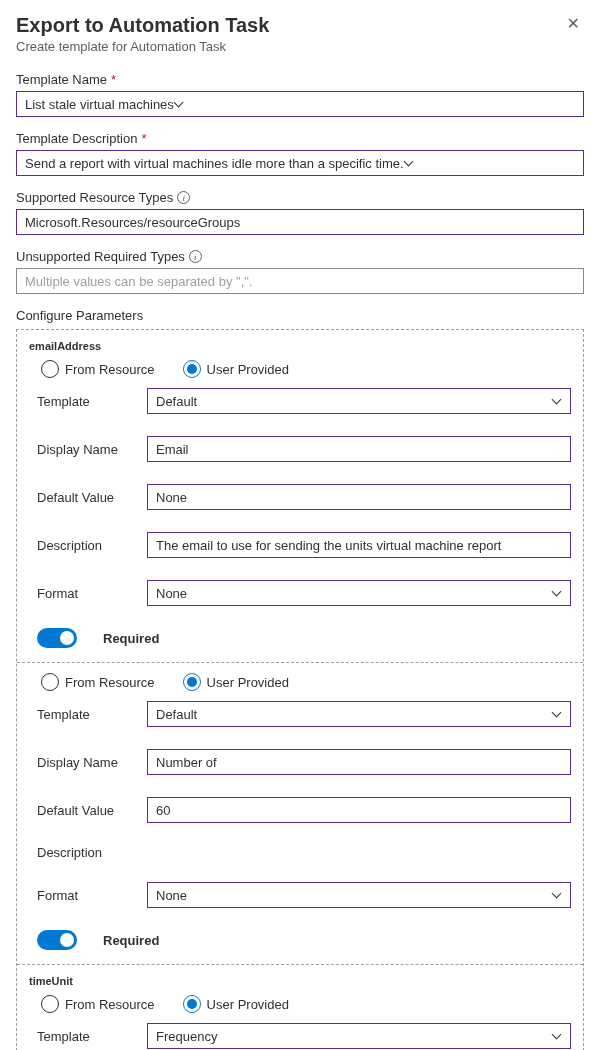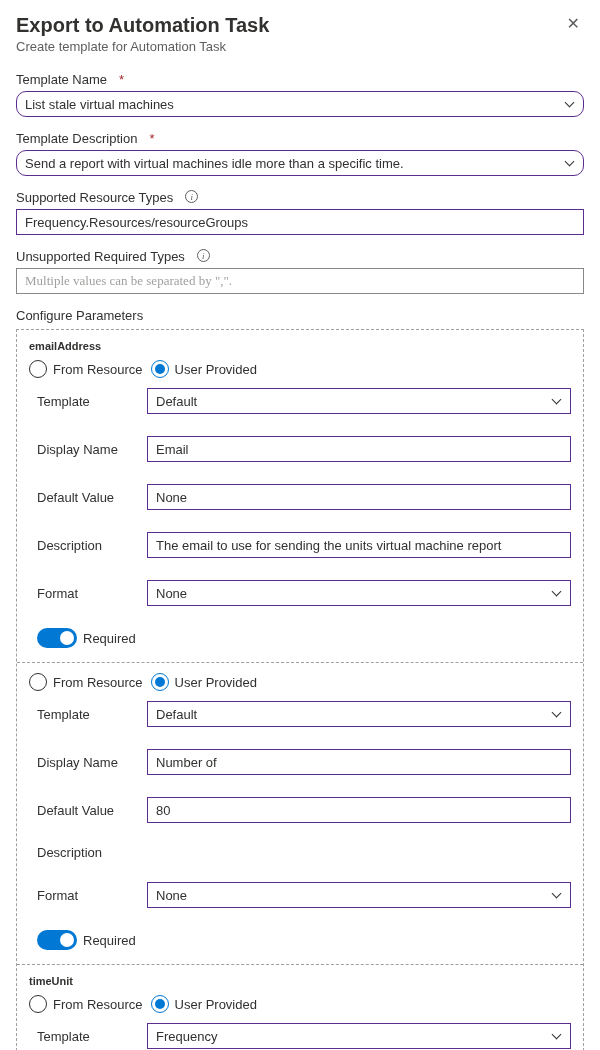--- a/index.html
+++ b/index.html
@@ -8,73 +8,73 @@
     font-size: 13px;
     color: #323130;
     background: #fff;
     width: 600px;
     padding: 14px 16px 16px 16px;
   }
   .header-row { display: flex; justify-content: space-between; align-items: flex-start; }
   .title { font-size: 20px; font-weight: 600; color: #323130; }
   .subtitle { font-size: 13px; color: #605e5c; margin-top: 2px; margin-bottom: 18px; }
   .close-x { font-size: 16px; color: #605e5c; cursor: pointer; line-height: 1; padding: 2px 4px; }
-  .field-label { font-size: 13px; color: #323130; margin-bottom: 4px; display: flex; align-items: flex-start; gap: 12px; }
+  .field-label { font-size: 13px; color: #323130; margin-bottom: 4px; display: flex; align-items: center; gap: 4px; }
   .req { color: #a4262c; }
   .info-icon {
     display: inline-flex; align-items: center; justify-content: center;
     width: 13px; height: 13px; border: 1px solid #605e5c; border-radius: 50%;
     font-size: 9px; color: #605e5c; font-style: italic; font-family: Georgia, serif;
   }
   .top-field { margin-bottom: 14px; }
   .select-box, .text-box {
     width: 100%; height: 26px; border: 1px solid #5c2d91; background: #fff;
     display: flex; align-items: center; padding: 0 8px; font-size: 13px; color: #323130;
   }
-  .select-box { justify-content: space-between; cursor: pointer; border-radius: 10px; }
-  .text-box.gray-border { border-color: #8a8886; font-family: Liberation Serif, serif; }
+  .select-box { cursor: pointer; }
+  .text-box.gray-border { border-color: #8a8886; }
   .text-box.placeholder { color: #a19f9d; }
   .chev {
     width: 10px; height: 10px; position: relative; flex: 0 0 auto;
   }
   .chev::before {
     content: ""; position: absolute; left: 1px; top: 0px;
     width: 6px; height: 6px; border-right: 1px solid #323130; border-bottom: 1px solid #323130;
     transform: rotate(45deg);
   }
   .section-label { font-size: 13px; color: #323130; margin-bottom: 6px; }
   .params-box {
     border: 1px dashed #a19f9d; margin-bottom: 14px;
   }
   .param-block {
     padding: 10px 12px 14px 12px;
     border-bottom: 1px dashed #a19f9d;
   }
   .param-block:last-child { border-bottom: none; }
   .param-name { font-weight: 600; font-size: 11px; margin-bottom: 8px; }
-  .radio-row { display: flex; align-items: center; gap: 8px; margin-left: 0; margin-bottom: 10px; }
+  .radio-row { display: flex; align-items: center; gap: 28px; margin-left: 12px; margin-bottom: 10px; }
   .radio-opt { display: flex; align-items: center; gap: 6px; cursor: pointer; }
   .radio {
     width: 18px; height: 18px; border-radius: 50%;
     display: inline-flex; align-items: center; justify-content: center;
   }
   .radio.off { border: 1px solid #323130; }
   .radio.on { border: 1px solid #0078d4; }
   .radio.on::after {
     content: ""; width: 10px; height: 10px; border-radius: 50%; background: #0078d4;
   }
   .form-row { display: flex; align-items: center; margin-left: 8px; margin-bottom: 22px; }
   .form-row .row-label { width: 110px; flex: 0 0 auto; font-size: 13px; color: #323130; }
   .form-row .row-control { flex: 1; }
   .row-select, .row-input {
     width: 100%; height: 26px; border: 1px solid #5c2d91; background: #fff;
     display: flex; align-items: center; padding: 8px 8px; font-size: 13px; color: #323130;
   }
   .row-select { justify-content: space-between; cursor: pointer; }
-  .toggle-row { display: flex; align-items: center; gap: 6px; margin-left: 8px; margin-top: 4px; }
+  .toggle-row { display: flex; align-items: center; gap: 26px; margin-left: 8px; margin-top: 4px; font-weight: bold; }
   .toggle {
     width: 40px; height: 20px; border-radius: 10px; background: #0078d4; position: relative; cursor: pointer;
   }
   .toggle::after {
     content: ""; position: absolute; right: 3px; top: 3px;
     width: 14px; height: 14px; border-radius: 50%; background: #fff;
   }
   .primary-btn {
     background: #0078d4; color: #fff; border: none; padding: 7px 2px;
     font-size: 13px; font-weight: 600; cursor: pointer;
@@ -114,21 +114,21 @@
     <span class="chev"></span>
   </div>
 </div>
 
 <div class="top-field">
   <div class="field-label">
     <span>Supported Resource Types</span>
     <span class="info-icon">i</span>
   </div>
   <div class="text-box">
-    <span>Frequency.Resources/resourceGroups</span>
+    <span>Microsoft.Resources/resourceGroups</span>
   </div>
 </div>
 
 <div class="top-field">
   <div class="field-label">
     <span>Unsupported Required Types</span>
     <span class="info-icon">i</span>
   </div>
   <div class="text-box gray-border placeholder">
     <span>Multiple values can be separated by ",".</span>
@@ -213,21 +213,21 @@
   </div>
       <div class="form-row">
       <div class="row-label">Display Name</div>
       <div class="row-control">
         <div class="row-input">Number of</div>
       </div>
     </div>
       <div class="form-row">
       <div class="row-label">Default Value</div>
       <div class="row-control">
-        <div class="row-input">80</div>
+        <div class="row-input">60</div>
       </div>
     </div>
       <div class="form-row">
       <div class="row-label">Description</div>
     </div>
       <div class="form-row">
       <div class="row-label">Format</div>
       <div class="row-control">
         <div class="row-select">
           <span>None</span>

